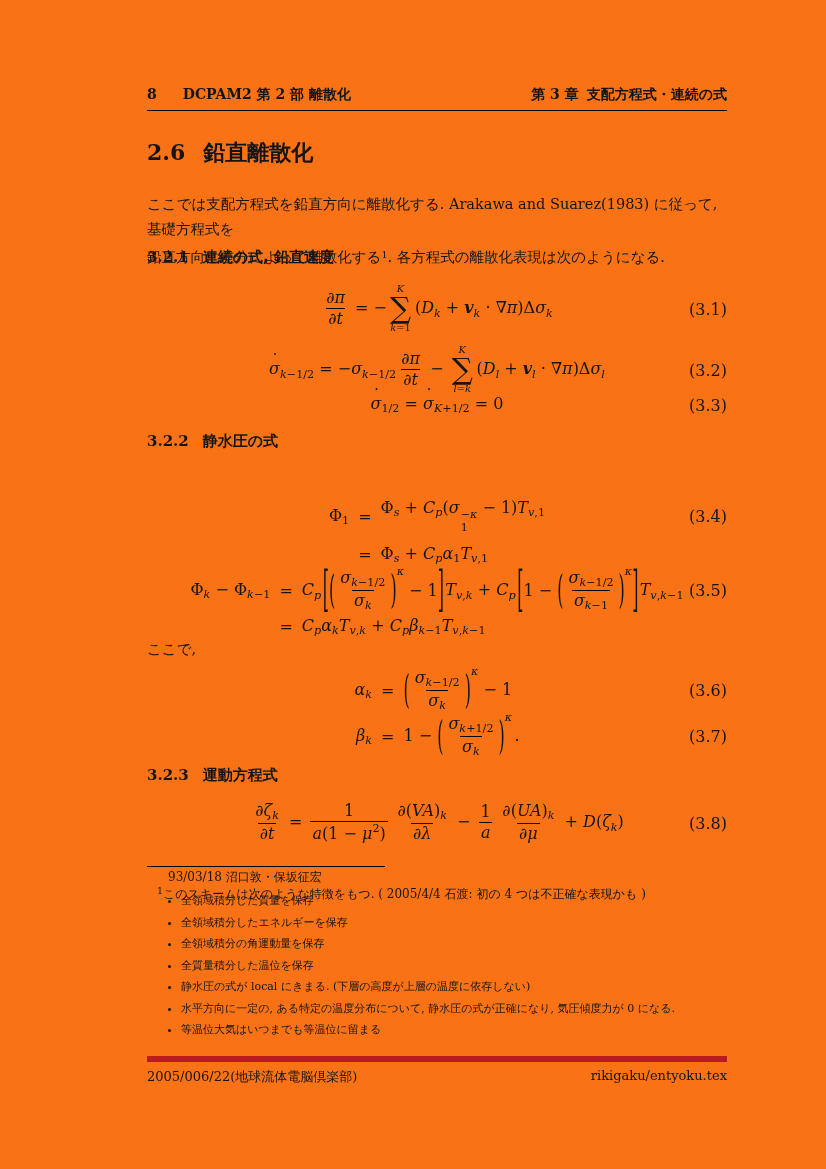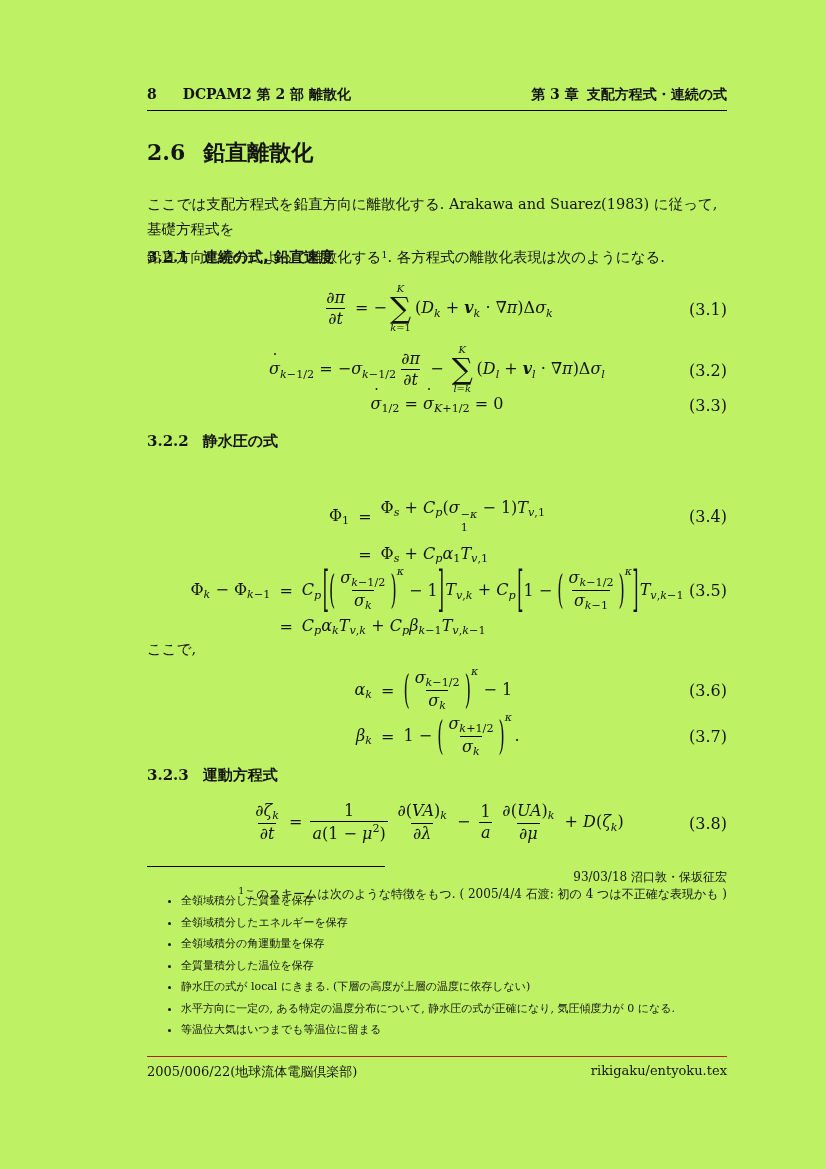--- a/index.html
+++ b/index.html
@@ -1,17 +1,17 @@
 <!DOCTYPE html>
 <html><head>
 <meta charset="utf-8">
 <style>
   html,body{margin:0;padding:0;}
   body{background:#ffffff;}
-  .page{position:relative;width:826px;height:1169px;background:#bef264;overflow:hidden;
+  .page{position:relative;width:826px;height:1169px;background:#f97316;overflow:hidden;
         font-family:"DejaVu Serif",serif;color:#141414;}
   .content{position:absolute;left:147px;top:0;width:580px;height:100%;}
   .abs{position:absolute;left:0;right:0;}
 
   
   .hdr{top:86px;display:flex;justify-content:space-between;align-items:baseline;
        font-size:14px;font-weight:bold;border-bottom:1px solid #000;padding-bottom:6px;}
   .hdr .pno{margin-right:26px;}
   .hdr .chap{margin-right:8px;}
 
@@ -53,28 +53,28 @@
   .msum .sig{font-size:185%;line-height:0.9;}
   .bigwrap{display:inline-flex;align-items:center;vertical-align:middle;}
   .bigd{display:inline-block;line-height:1;transform-origin:center;}
   .bigin{display:inline-flex;align-items:center;}
   .bigsup{font-size:70%;align-self:flex-start;transform:translateY(-0.3em);}
   .mdot{position:relative;display:inline-block;}
   .dm{position:absolute;top:-0.52em;left:55%;transform:translateX(-50%);}
 
   
   .fnrule{top:866px;width:238px;border-top:1px solid #000;}
-  .fn{font-size:12px;line-height:14px;text-align:right;}
+  .fn{font-size:12px;line-height:14px;}
   .fn-date{top:870px;padding-left:21px;}
   .fnline{top:884px;padding-left:10px;}
   .fnbullets{top:894px;margin:0;padding-left:34px;}
   .fnbullets li{font-size:11px;line-height:14px;margin-bottom:7.5px;}
 
   
-  .ftr{top:1056px;border-top:1px solid #b91c1c;padding-top:6px;display:flex;
+  .ftr{top:1056px;border-top:6px solid #b91c1c;padding-top:6px;display:flex;
        justify-content:space-between;font-size:13px;}
 </style>
 </head>
 <body>
 
 <div class="page">
   <div class="content">
 
     <div class="abs hdr">
       <div>

